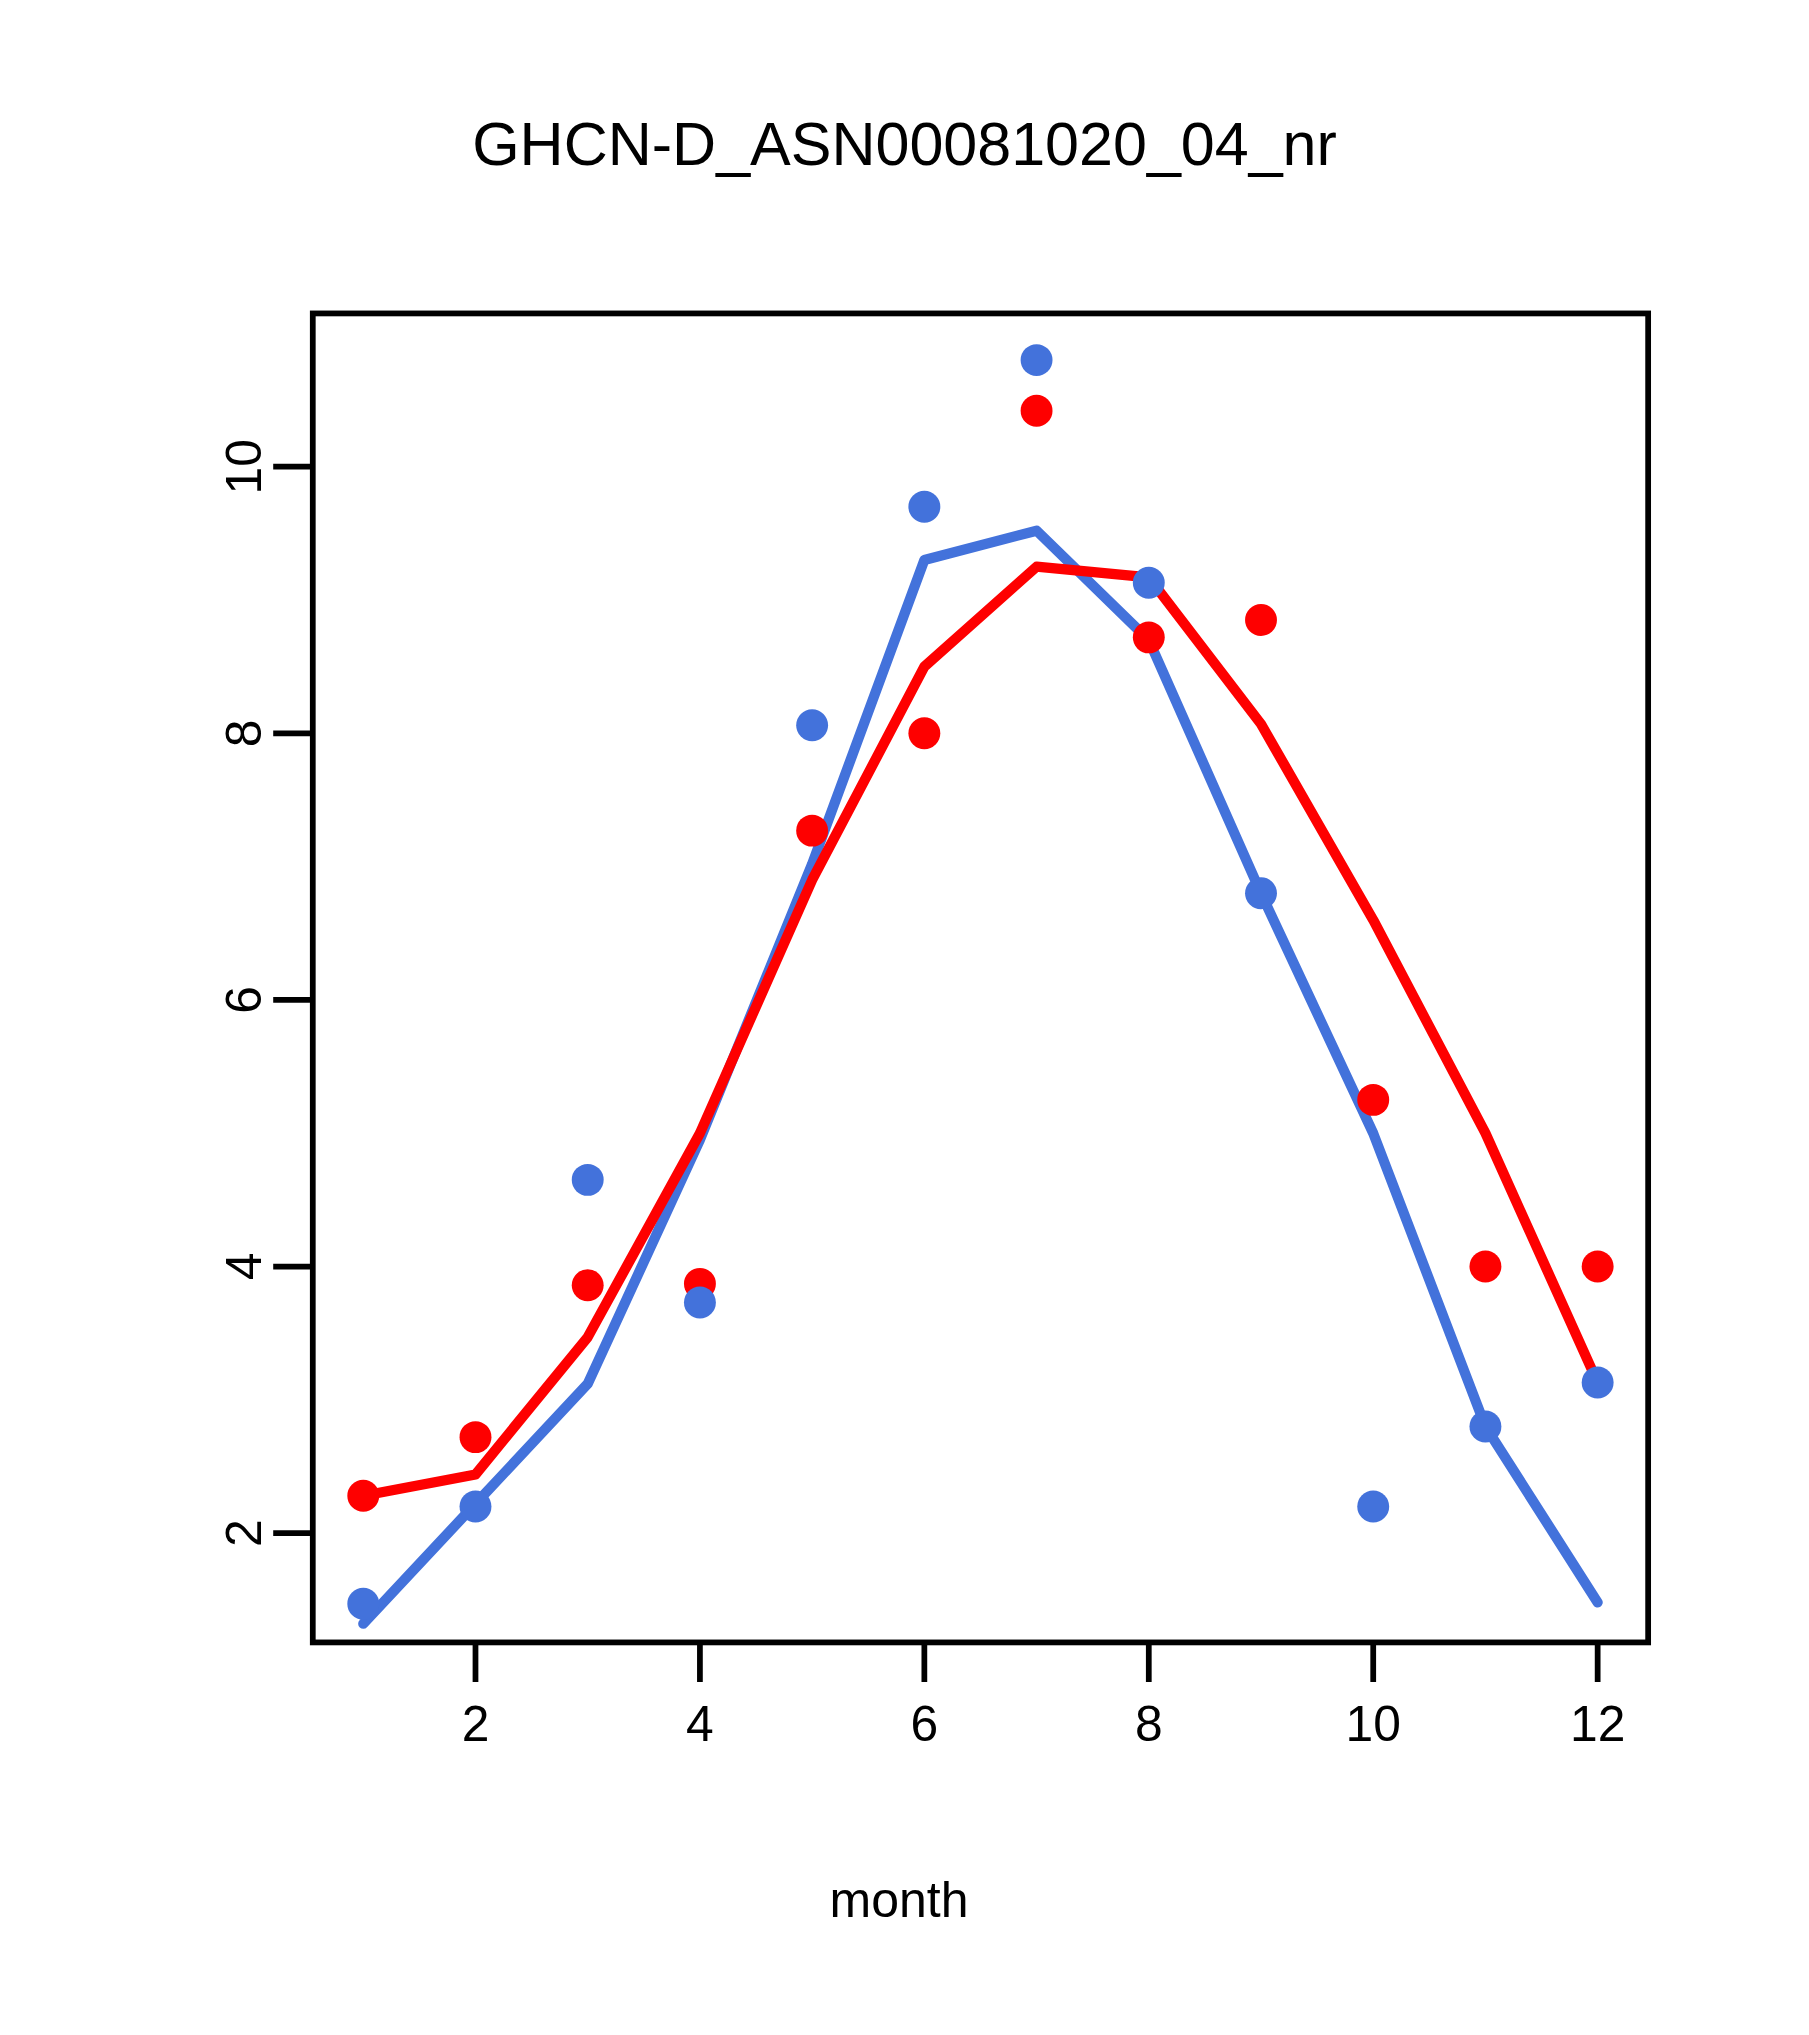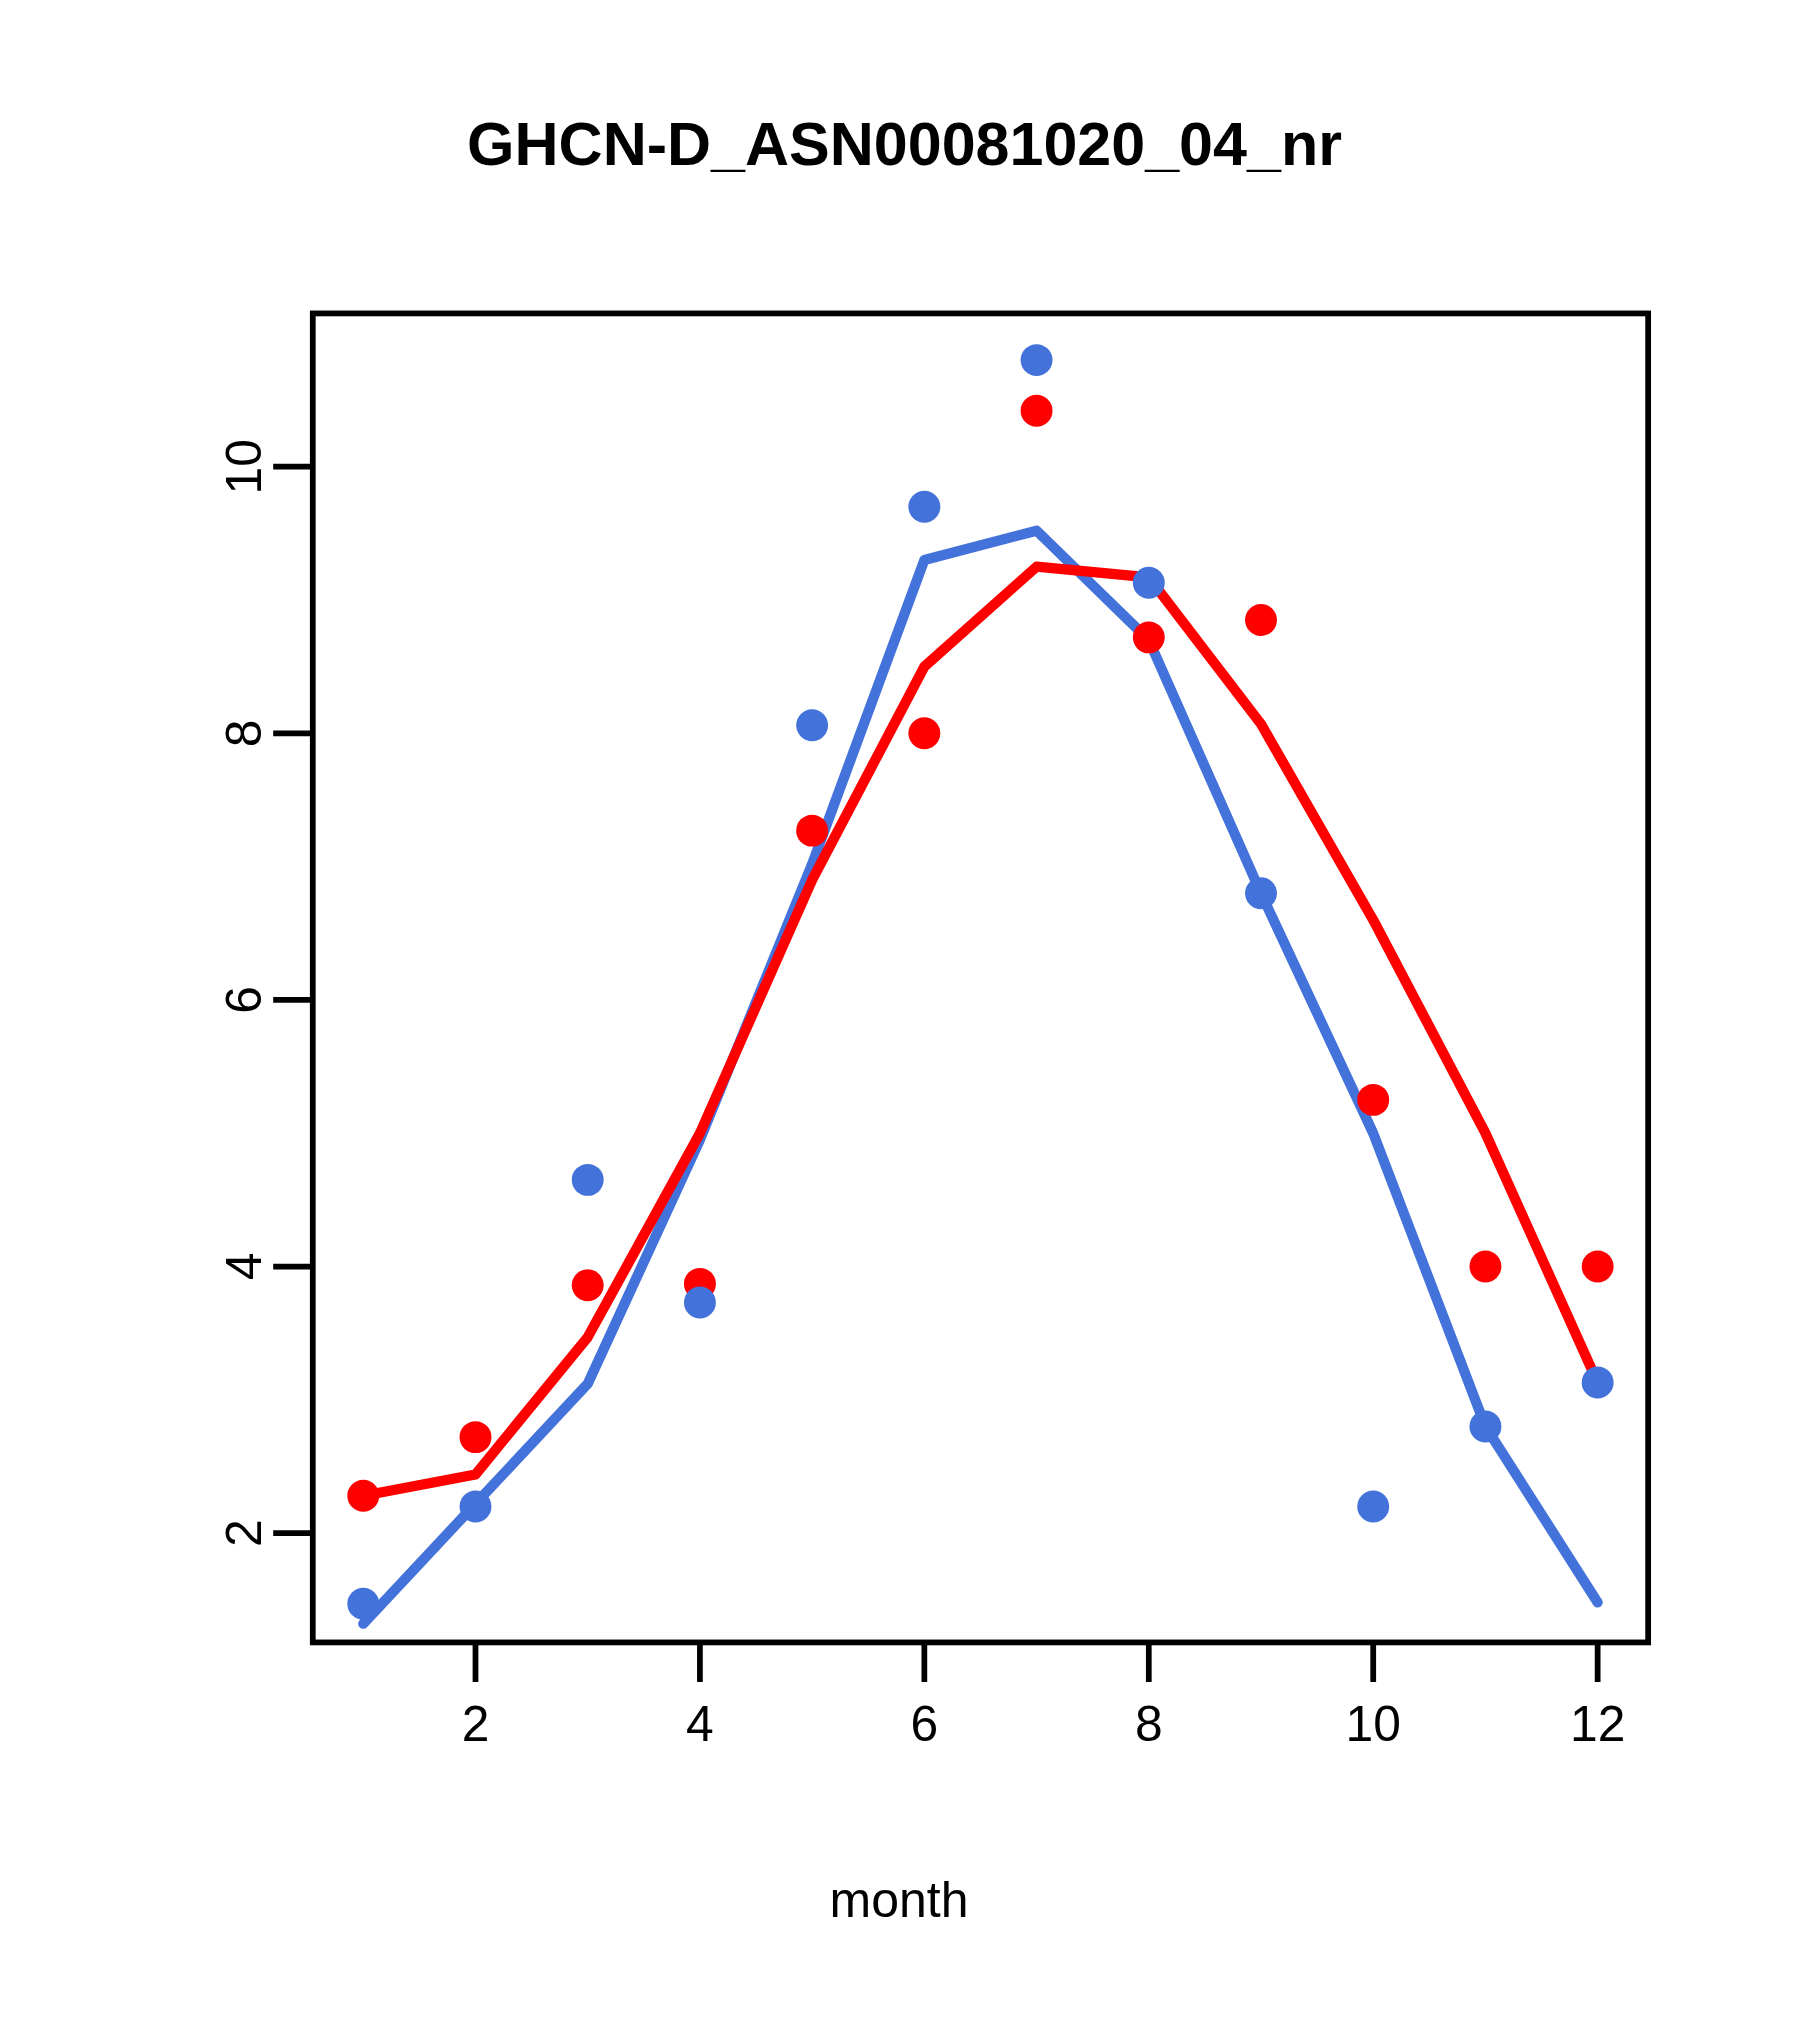--- a/index.html
+++ b/index.html
@@ -20,21 +20,21 @@
     height: 2035px;
     background: #ffffff;
   }
   #chart-title {
     position: absolute;
     left: 0;
     top: 109px;
     width: 1809px;
     text-align: center;
     font-family: "Liberation Sans", sans-serif;
-    font-weight: bold;
+    font-weight: normal;
     font-size: 61px;
     letter-spacing: 0px;
     color: #000000;
     white-space: nowrap;
   }
   #xlabel {
     position: absolute;
     left: 0;
     top: 1871px;
     width: 1798px;

